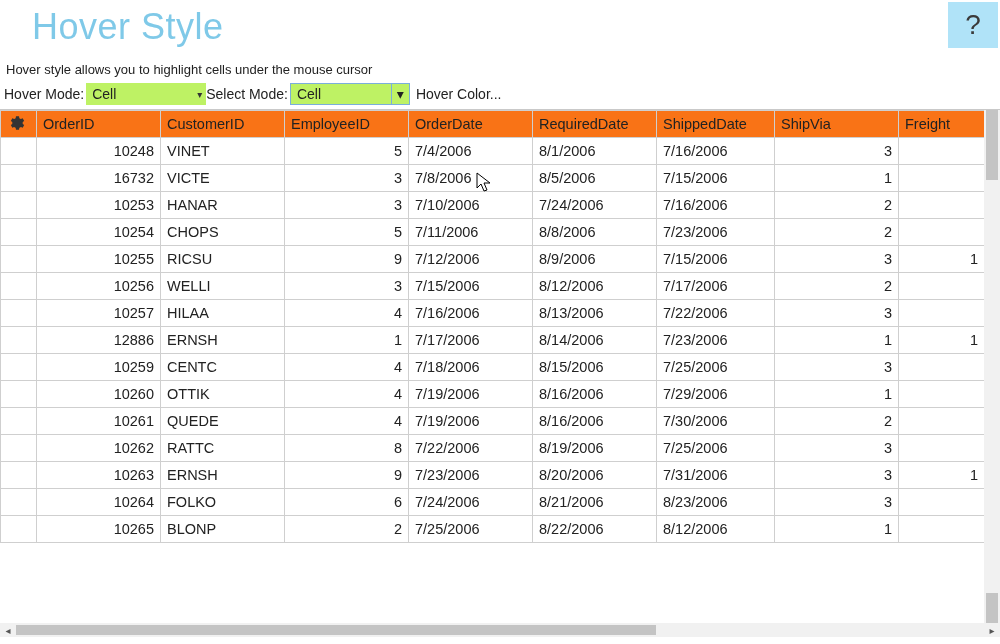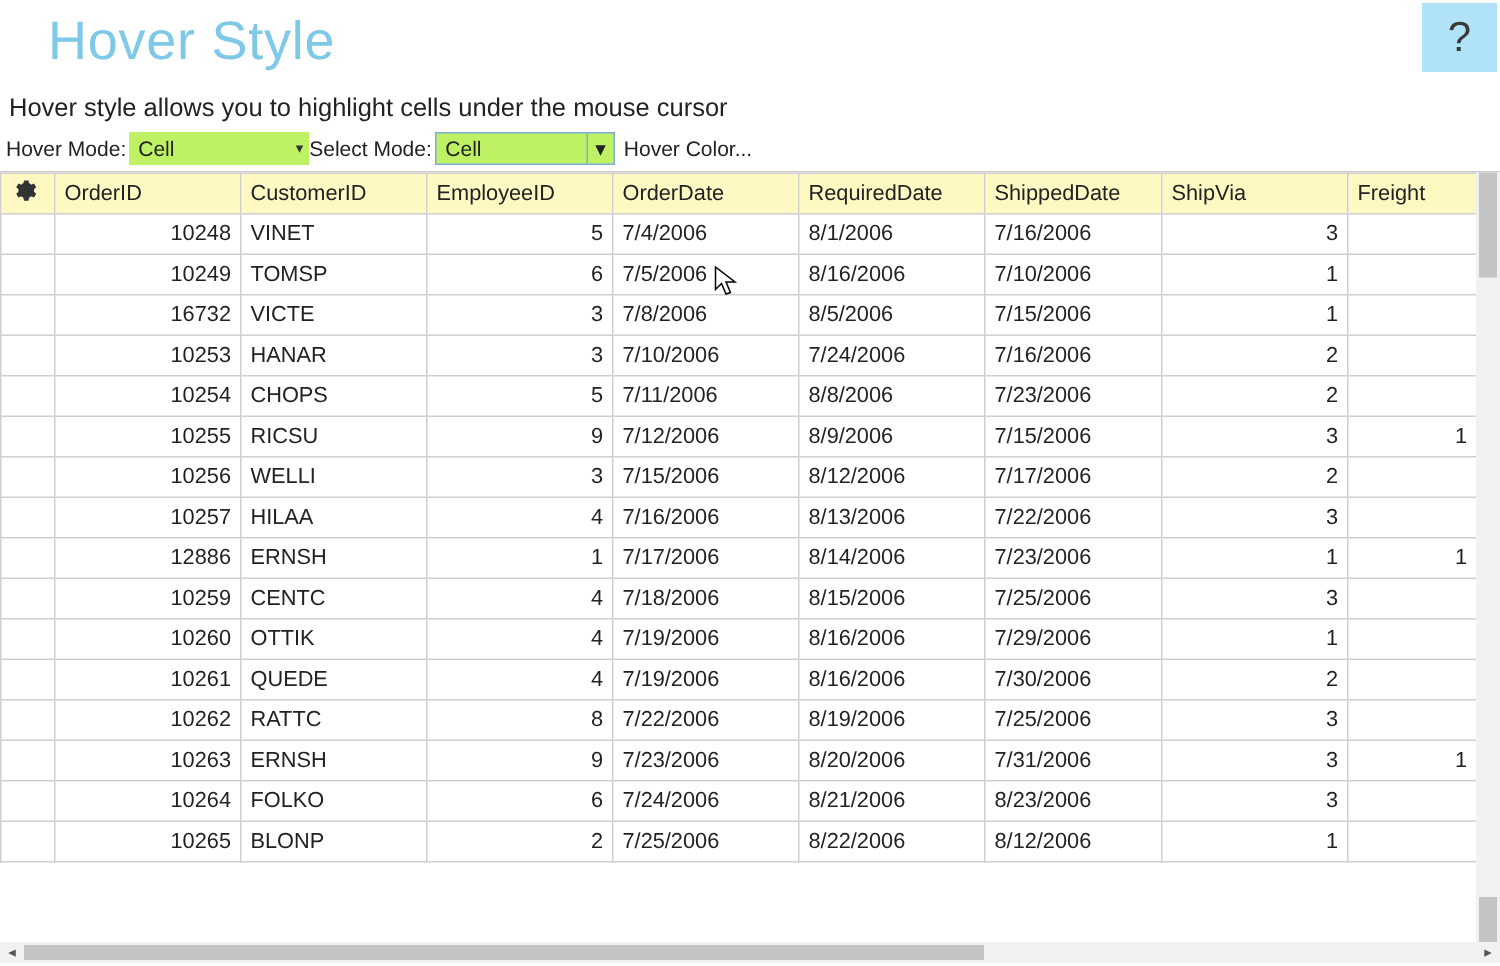--- a/index.html
+++ b/index.html
@@ -3,37 +3,37 @@
 <meta charset="utf-8">
 <style>
   * { box-sizing: border-box; margin: 0; padding: 0; }
   html, body { width: 1000px; height: 644px; overflow: hidden; font-family: "Segoe UI", Arial, sans-serif; font-size: 14px; color: #222; background: #fff; }
 
   
   .header { position: relative; height: 60px; padding-left: 32px; }
   .title { position: absolute; left: 32px; top: 6px; font-size: 36px; font-weight: 300; letter-spacing: .5px; }
   .help-btn { position: absolute; right: 2px; top: 2px; width: 50px; height: 46px; background: #b0e3f8; display:flex; align-items:center; justify-content:center; font-size: 28px; color:#3a3a3a; cursor:pointer; }
 
-  .subtitle { padding: 2px 6px 4px 6px; font-size: 17px; color:#222; }
+  .subtitle { padding: 2px 6px 4px 6px; font-size: 13px; color:#222; }
 
   
   .toolbar { display:flex; align-items:center; gap:0; padding: 2px 4px 4px 4px; font-size:14px; }
   .toolbar label { padding-right:2px; }
   .combo { position:relative; display:inline-flex; align-items:center; height:22px; padding:0 18px 0 6px; min-width:120px; background:#bef264; }
   .combo .caret { position:absolute; right:4px; top:50%; transform:translateY(-50%); font-size:10px; color:#333; pointer-events:none;}
   .combo.outlined { border:1px solid #7baedb; }
   .combo.outlined .caret-box { position:absolute; right:0; top:0; bottom:0; width:18px; border-left:1px solid #7baedb; display:flex; align-items:center; justify-content:center; }
   .btn-link { cursor:pointer; padding:0 6px; }
 
   
   .grid-wrap { position: relative; height: calc(644px - 60px - 26px - 30px - 14px); border-top:1px solid #c9c9c9; }
   .grid-scroll { position:absolute; inset:0 16px 0 0; overflow:hidden; }
   .grid { width: 100%; border-collapse: collapse; table-layout: fixed; }
   .grid th, .grid td { border:1px solid #cfcfcf; height:27px; padding:0 6px; white-space:nowrap; overflow:hidden; text-overflow:ellipsis; font-size:14.5px; }
-  .grid th { text-align:left; font-weight:400; background:#fef9c3; }
+  .grid th { text-align:left; font-weight:400; background:#f97316; }
   .grid td.num, .grid th.num { text-align:right; }
   .grid .rowhead { width:36px; }
   .gear { display:inline-block; width:18px; height:18px; }
   
   .cell-hover { background:#b9eec6; border:1px dashed #2d8a46 !important; position:relative; padding-right:22px !important; }
   .cell-hover .dd { position:absolute; right:0; top:0; bottom:0; width:18px; background:#d9d9d9; border-left:1px solid #9a9a9a; display:flex; align-items:center; justify-content:center; font-size:10px; }
 
   
   .cursor { position:absolute; left:476px; top:62px; width:16px; height:22px; pointer-events:none; z-index:40; }
 
@@ -115,31 +115,20 @@
             <td>VINET</td>
             <td class="num">5</td>
             <td>7/4/2006</td>
             <td>8/1/2006</td>
             <td>7/16/2006</td>
             <td class="num">3</td>
             <td class="num"></td>
           </tr>
           <tr>
             <td class="rowhead"></td>
-            <td class="num">10249</td>
-            <td>TOMSP</td>
-            <td class="num">6</td>
-            <td>7/5/2006</td>
-            <td>8/16/2006</td>
-            <td>7/10/2006</td>
-            <td class="num">1</td>
-            <td class="num"></td>
-          </tr>
-          <tr>
-            <td class="rowhead"></td>
             <td class="num">16732</td>
             <td>VICTE</td>
             <td class="num">3</td>
             <td>7/8/2006</td>
             <td>8/5/2006</td>
             <td>7/15/2006</td>
             <td class="num">1</td>
             <td class="num"></td>
           </tr>
           <tr>

